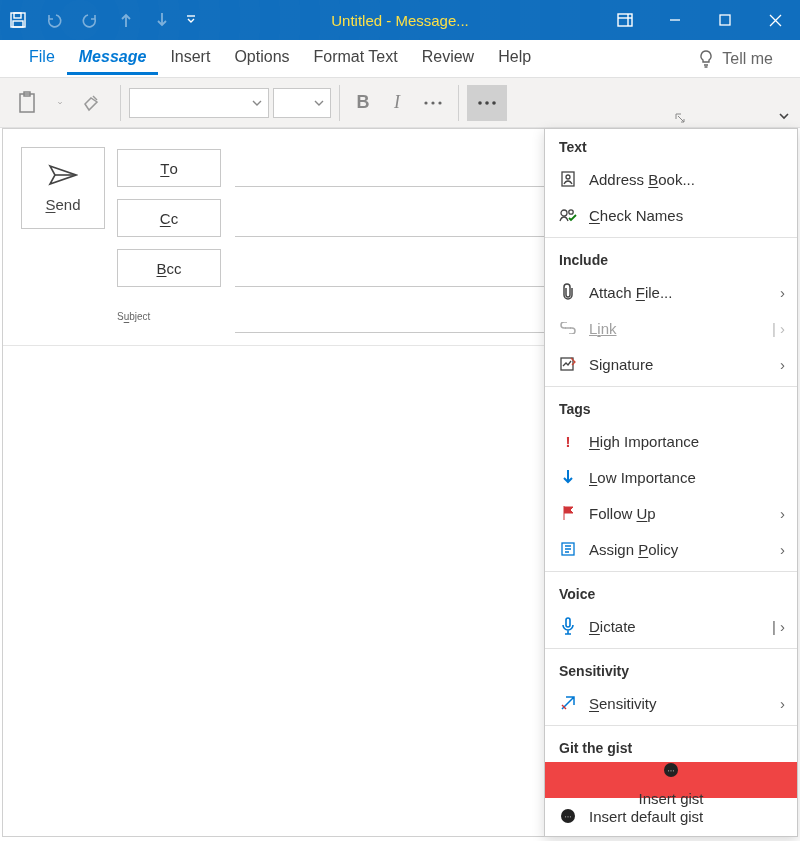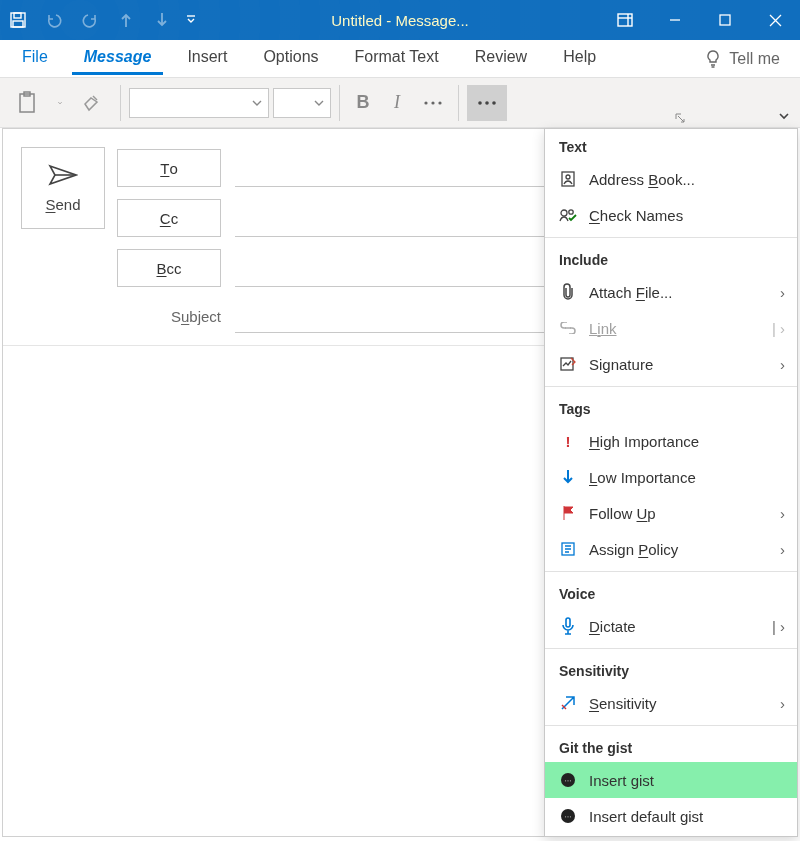--- a/index.html
+++ b/index.html
@@ -13,21 +13,21 @@
     height: 841px;
     overflow: hidden;
     position: relative;
   }
   
   .titlebar {
     height: 40px;
     background: #106ebe;
     display: flex;
     align-items: center;
-    color: #fef9c3;
+    color: #fde047;
     position: relative;
   }
   .titlebar .swirl {
     position: absolute; inset:0;
     background: repeating-radial-gradient(circle at 10% 50%, rgba(255,255,255,0.05) 0 20px, transparent 20px 40px);
     opacity:0.15;
     pointer-events:none;
   }
   .qat {
     display: flex;
@@ -58,23 +58,23 @@
     width:50px; height:40px;
     display:flex; align-items:center; justify-content:center;
     color:#fff;
   }
 
   
   .ribbon-tabs {
     height: 38px;
     display: flex;
     align-items: center;
-    padding: 0 10px;
+    padding: 0 17px;
     border-bottom: 1px solid #e1e1e1;
-    gap: 12px;
+    gap: 0px;
     background:#fff;
     font-size:16px;
   }
   .rtab {
     padding: 6px 12px;
     color: #444;
     border-bottom: 3px solid transparent;
     cursor:pointer;
   }
   .rtab.file { color:#0078d4; }
@@ -159,21 +159,21 @@
     width:104px; height:38px;
     border:1px solid #c8c8c8;
     display:flex; align-items:center; justify-content:center;
     color:#333; font-size:15px;
   }
   .addr-input {
     flex:1; height:38px; margin-left:14px;
     border:none; border-bottom:1px solid #c8c8c8;
   }
   .subject-row { display:flex; align-items:center; height:38px; margin-top:4px;}
-  .subject-label { width:104px; text-align:right; color:#666; font-size:15px;}
+  .subject-label { width:104px; text-align:left; color:#666; font-size:10px;}
   .subject-input { flex:1; height:34px; margin-left:14px; border:none; border-bottom:1px solid #c8c8c8;}
 
   
   .overflow-menu {
     position:absolute;
     top:128px; right:2px;
     width:254px;
     bottom:4px;
     background:#fff;
     border:1px solid #c8c8c8;
@@ -188,21 +188,21 @@
     font-size:14px;
   }
   .om-item {
     height:36px;
     display:flex; align-items:center;
     padding:0 14px;
     gap:12px;
     color:#333;
     position:relative;
   }
-  .om-item.hovered { background:#86efac; }
+  .om-item.hovered { background:#ef4444;flex-direction:column; }
   .om-item.disabled { color:#a0a0a0;text-decoration:underline; }
   .om-item .chev {
     position:absolute; right:12px; color:#666;
   }
   .om-item .chev.dim { color:#bbb; }
   .om-item .micon { width:18px; display:flex; justify-content:center; }
   .om-sep { height:1px; background:#e1e1e1; margin:4px 0; }
   .und { text-decoration:underline; text-underline-offset:2px; }
 
   svg { display:block; }

